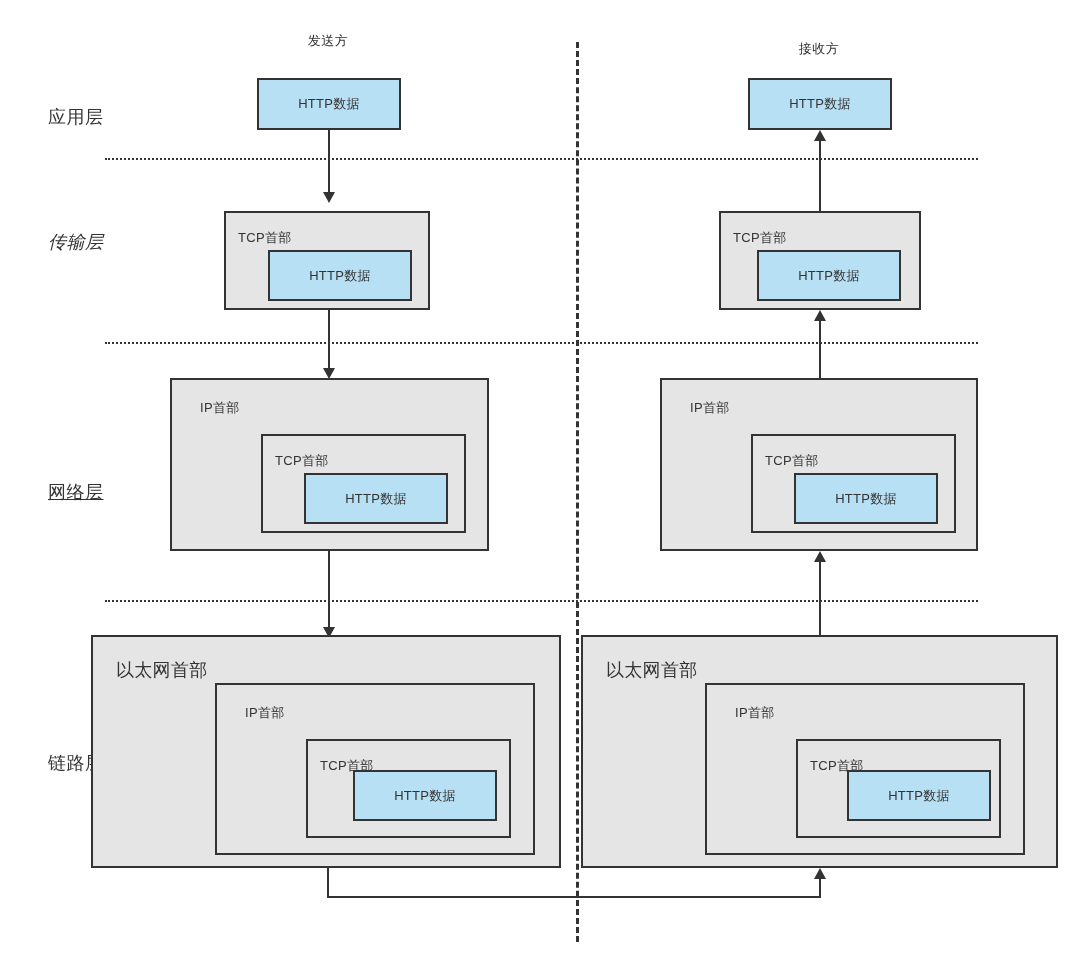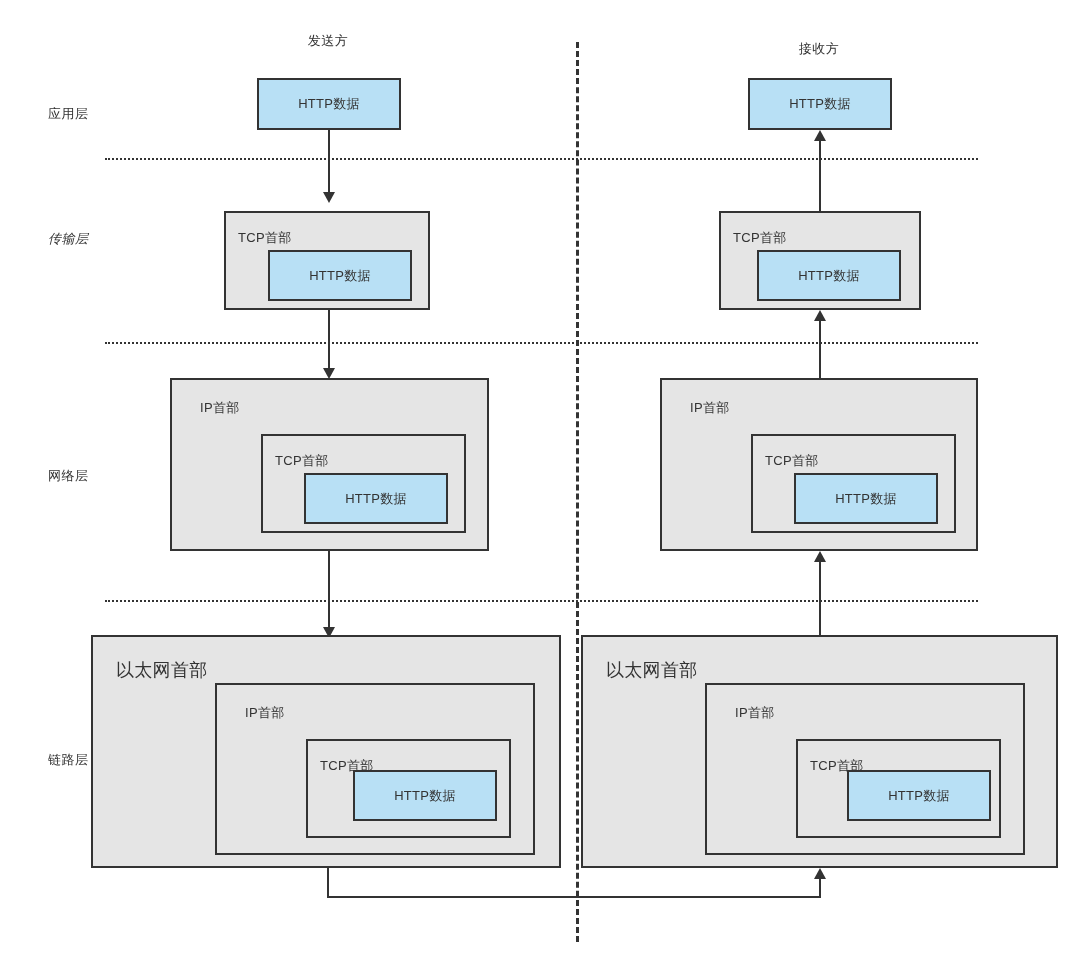--- a/index.html
+++ b/index.html
@@ -23,21 +23,21 @@
   .party-title {
     position: absolute;
     font-size: 13px;
     color: #333333;
     text-align: center;
     white-space: nowrap;
     letter-spacing: 0.5px;
   }
   .layer-label {
     position: absolute;
-    font-size: 13px;
+    font-size: 18px;
     color: #333333;
     white-space: nowrap;
     letter-spacing: 0.5px;
   }
 
   
   .box {
     position: absolute;
     box-sizing: border-box;
     border: 2px solid #333333;
@@ -105,21 +105,21 @@
 </head>
 <body>
 
 <div id="canvas">
 
   <div class="party-title" style="left:248px; top:32px; width:160px;">发送方</div>
   <div class="party-title" style="left:739px; top:40px; width:160px;">接收方</div>
 
   <div class="layer-label" style="left:48px; top:105px;">应用层</div>
   <div class="layer-label" style="left:48px; top:230px;font-style:italic;">传输层</div>
-  <div class="layer-label" style="left:48px; top:467px;">网络层</div>
+  <div class="layer-label" style="left:48px; top:480px;text-decoration:underline;">网络层</div>
   <div class="layer-label" style="left:48px; top:751px;">链路层</div>
 
   <div class="hsep" style="left:105px; top:158px; width:873px;"></div>
   <div class="hsep" style="left:105px; top:342px; width:873px;"></div>
   <div class="hsep" style="left:105px; top:600px; width:873px;"></div>
 
   <div class="vsep" style="left:576px; top:42px; height:900px;"></div>
 
   <div class="box data" style="left:257px; top:78px; width:144px; height:52px;">
     <div class="data-label">HTTP数据</div>

